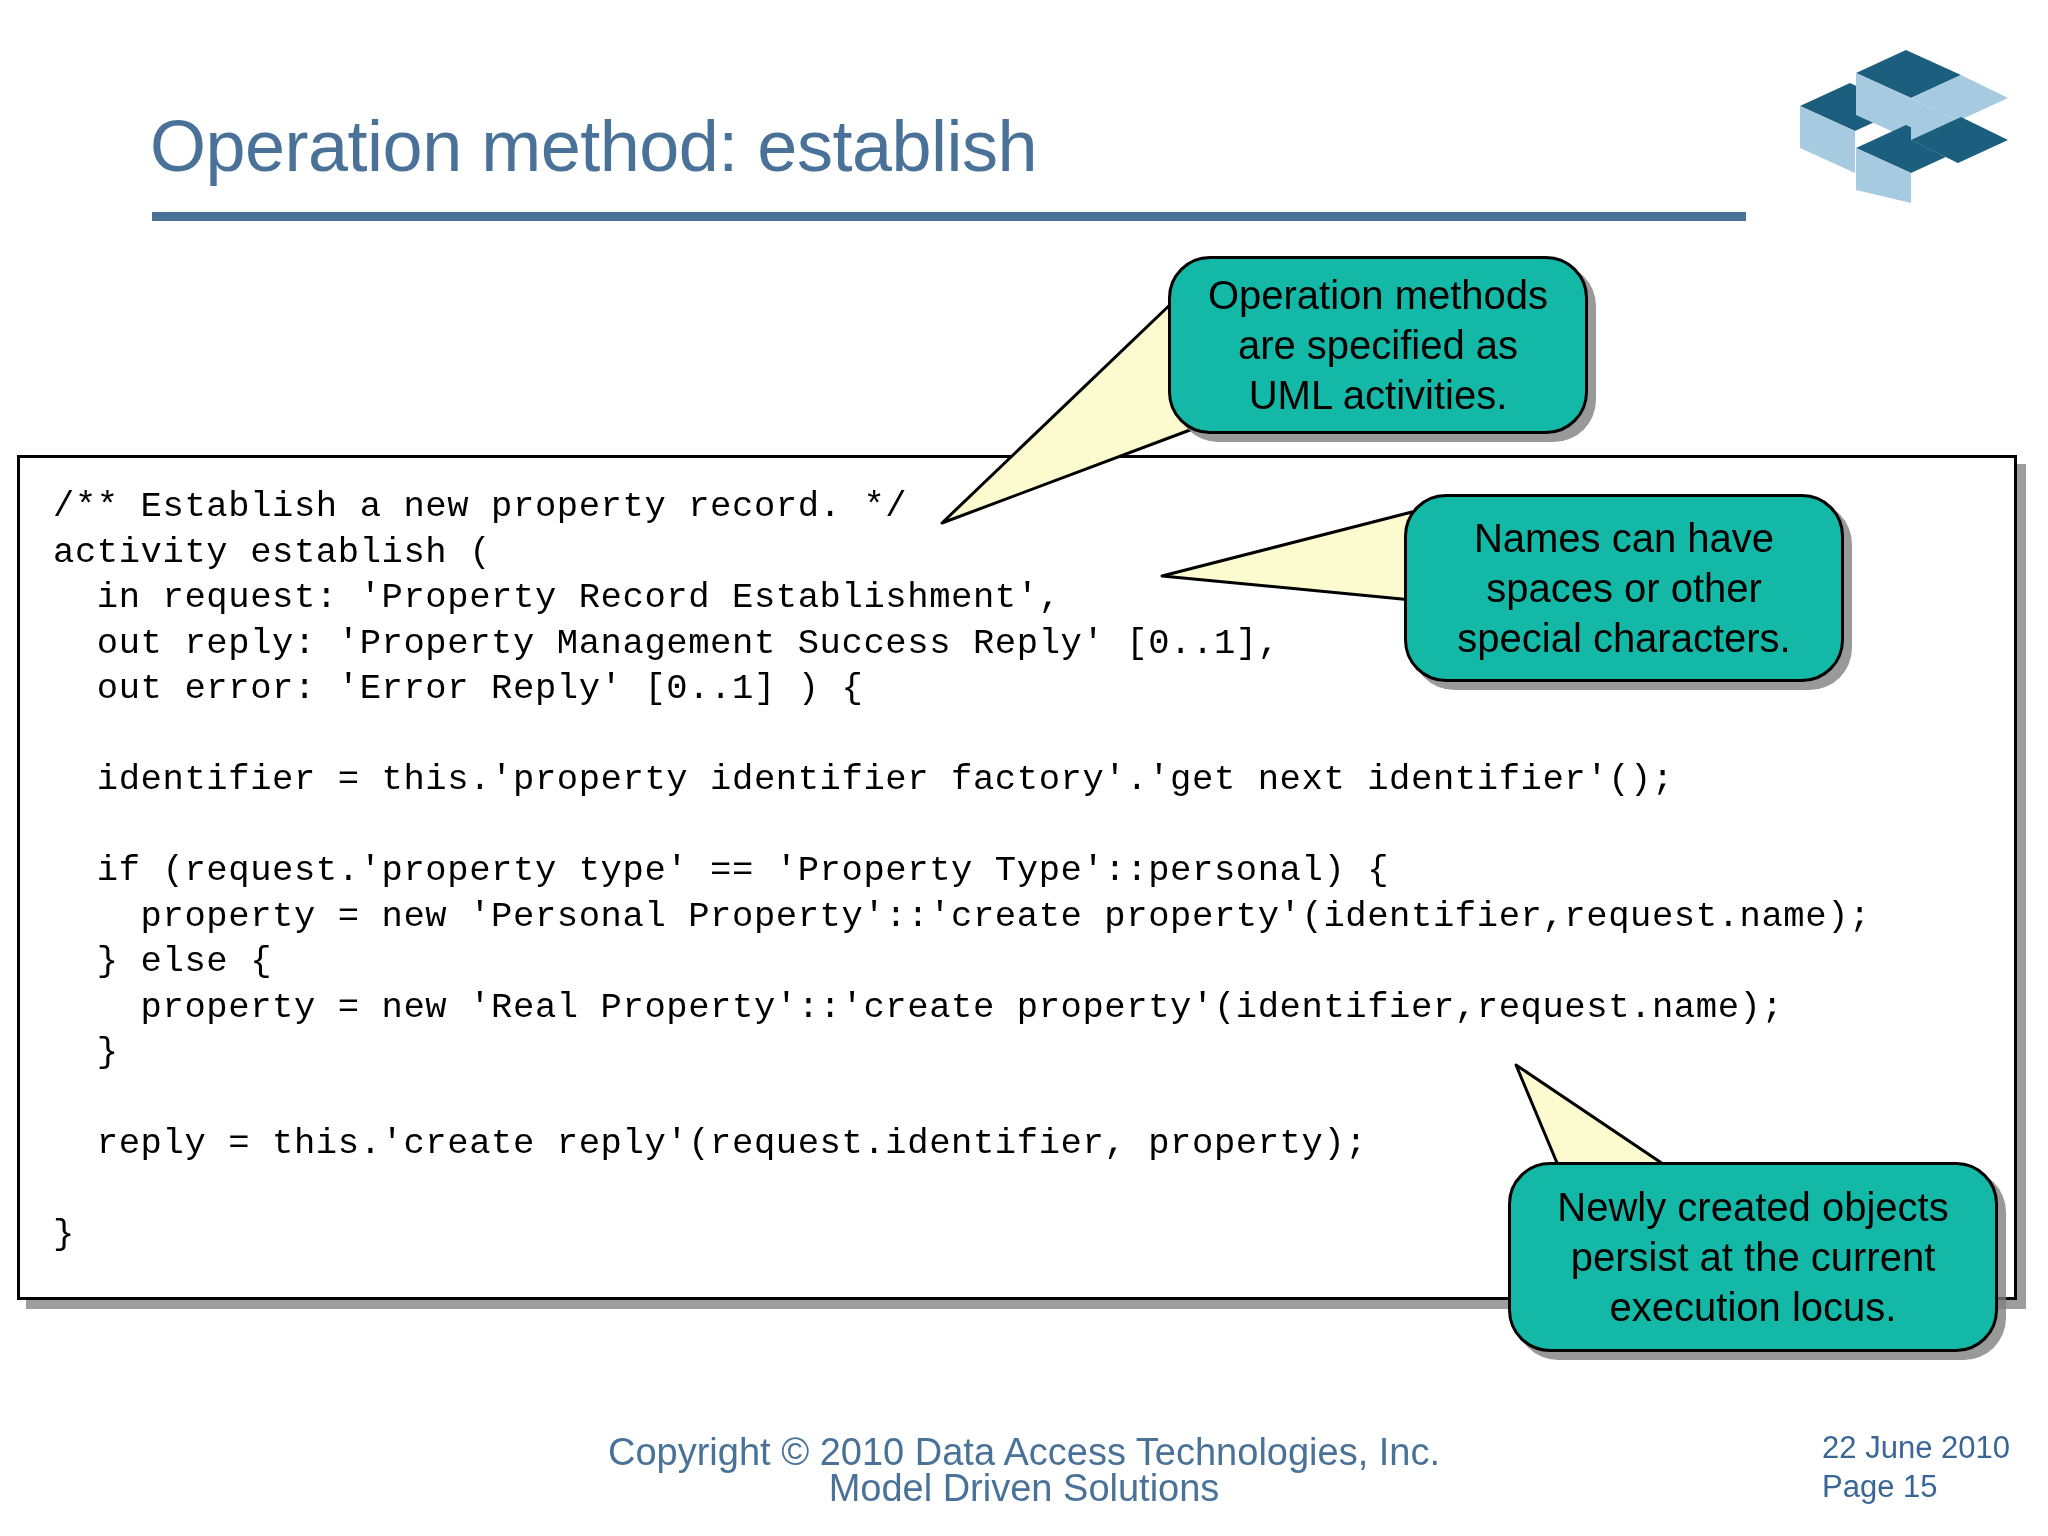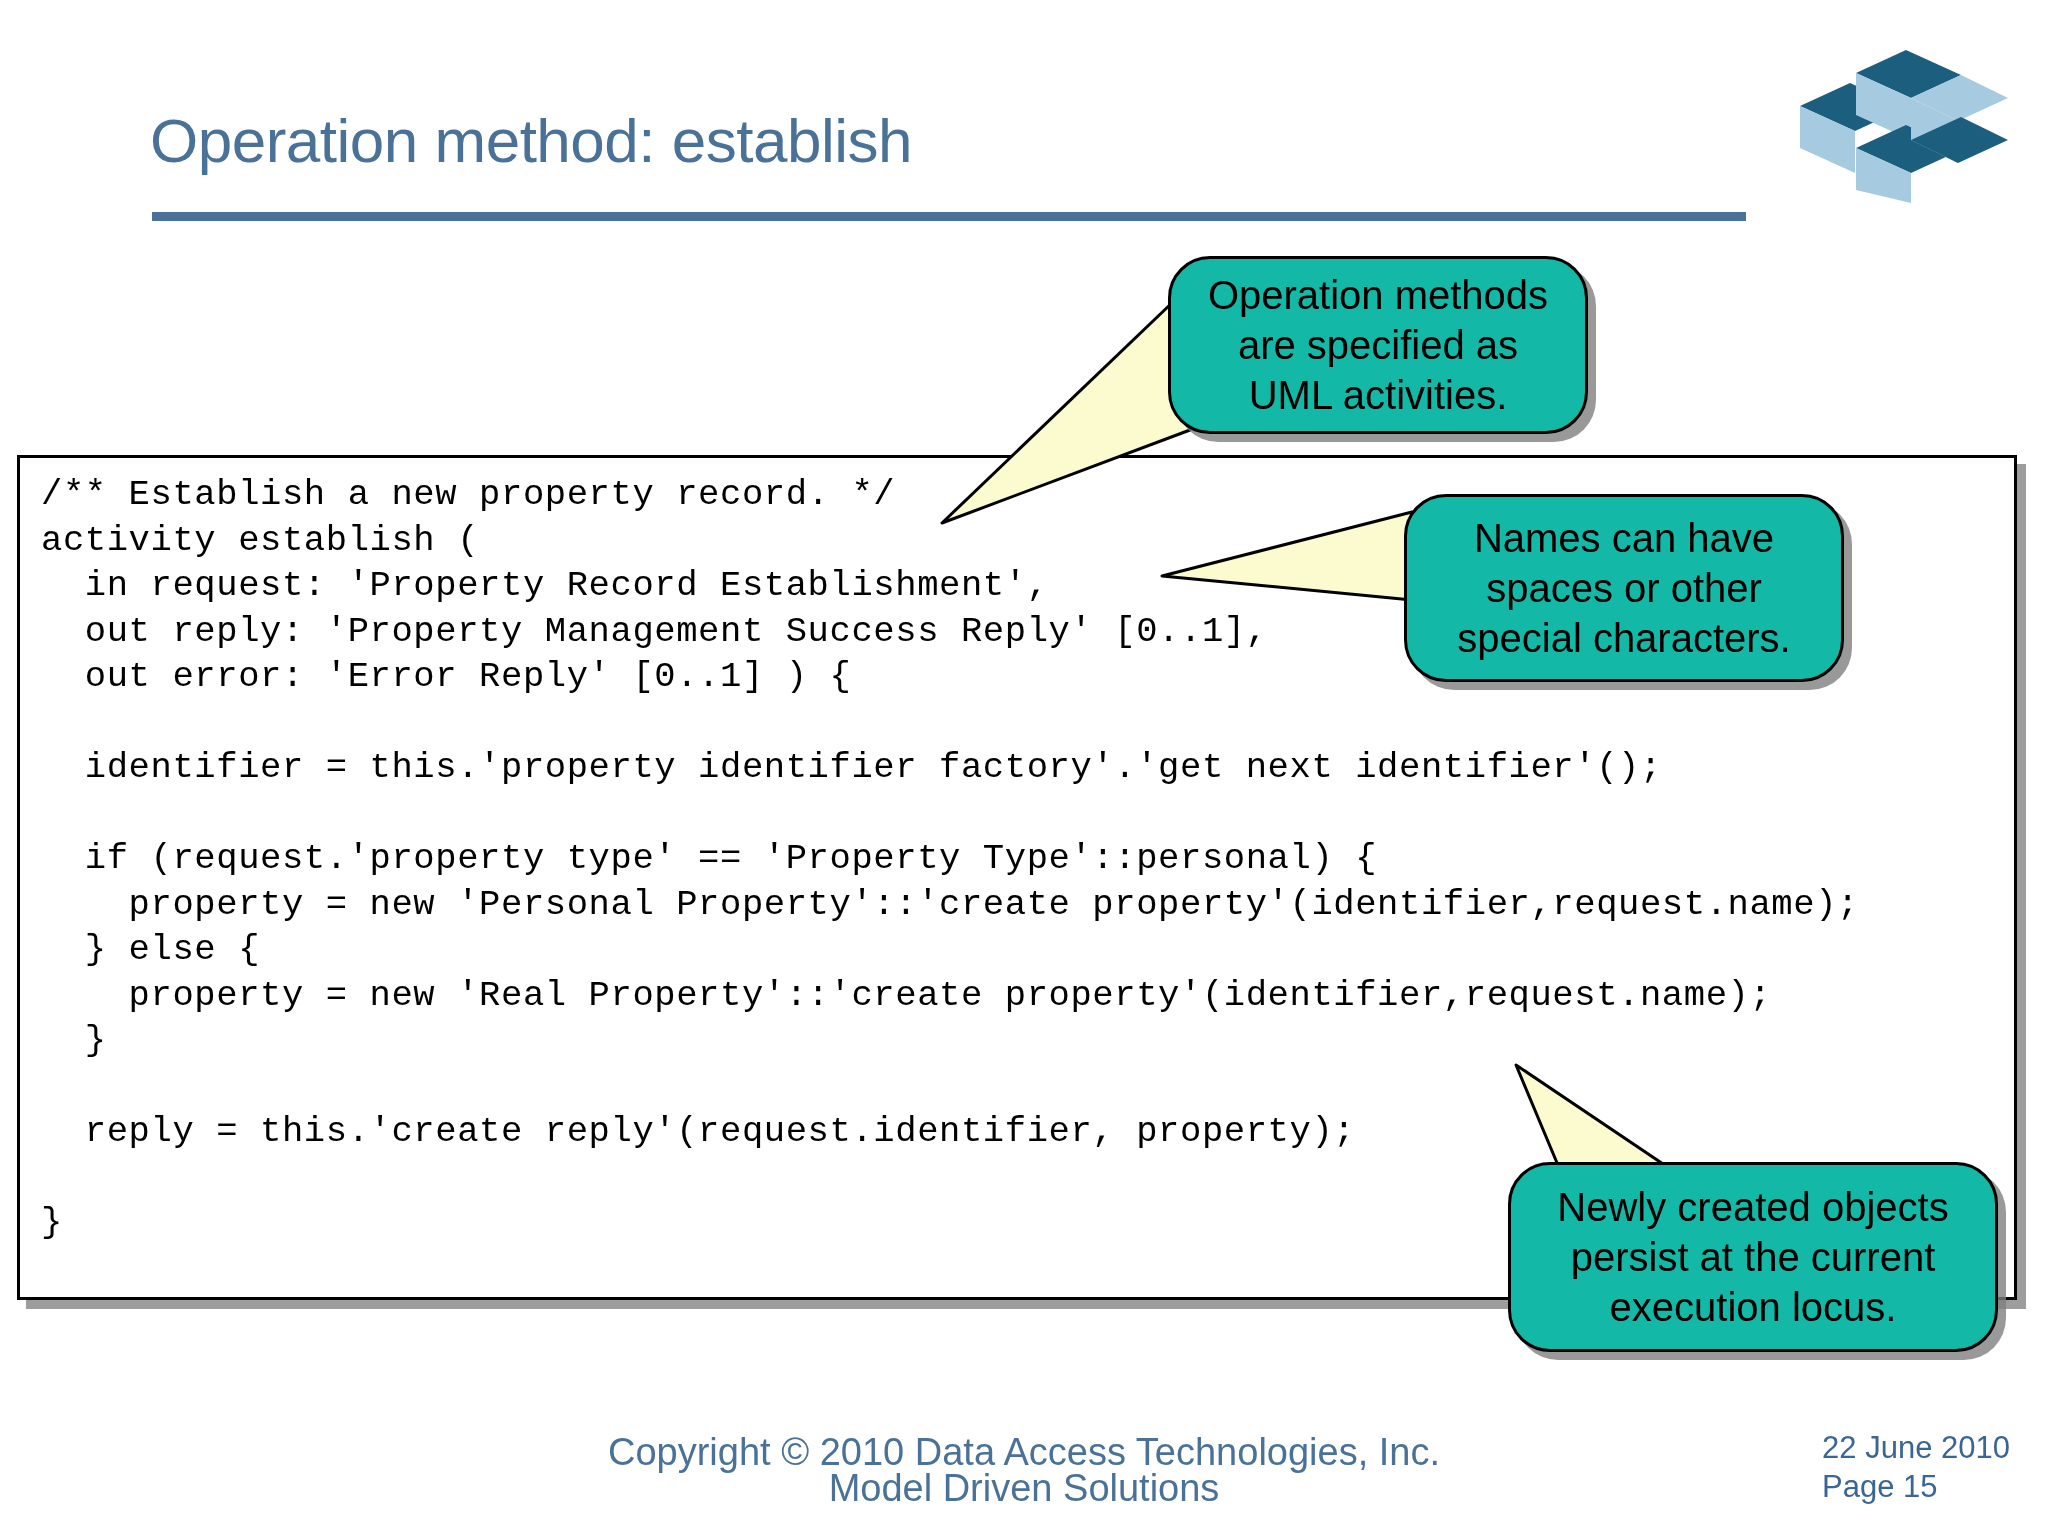--- a/index.html
+++ b/index.html
@@ -16,21 +16,21 @@
     height: 1536px;
     background: #ffffff;
     overflow: hidden;
   }
 
   
   #slide-title {
     position: absolute;
     left: 150px;
     top: 110px;
-    font-size: 62px;
+    font-size: 72px;
     font-weight: normal;
     color: #4A7298;
     letter-spacing: -0.5px;
     white-space: nowrap;
     line-height: 1;
   }
   #title-rule {
     position: absolute;
     left: 152px;
     top: 212px;
@@ -57,21 +57,21 @@
     height: 845px;
     background: #ffffff;
     border: 3px solid #000000;
     box-shadow: 9px 9px 0 0 rgba(140,140,140,0.85);
     box-sizing: border-box;
   }
   #code-text {
     position: absolute;
     left: 21px;
     top: 14px;
-    margin: 0;
+    margin: 12px;
     font-family: "Liberation Mono", "DejaVu Sans Mono", monospace;
     font-size: 35.5px;
     line-height: 45.5px;
     color: #000000;
     white-space: pre;
     letter-spacing: 0.6px;
   }
 
   
   .callout {

